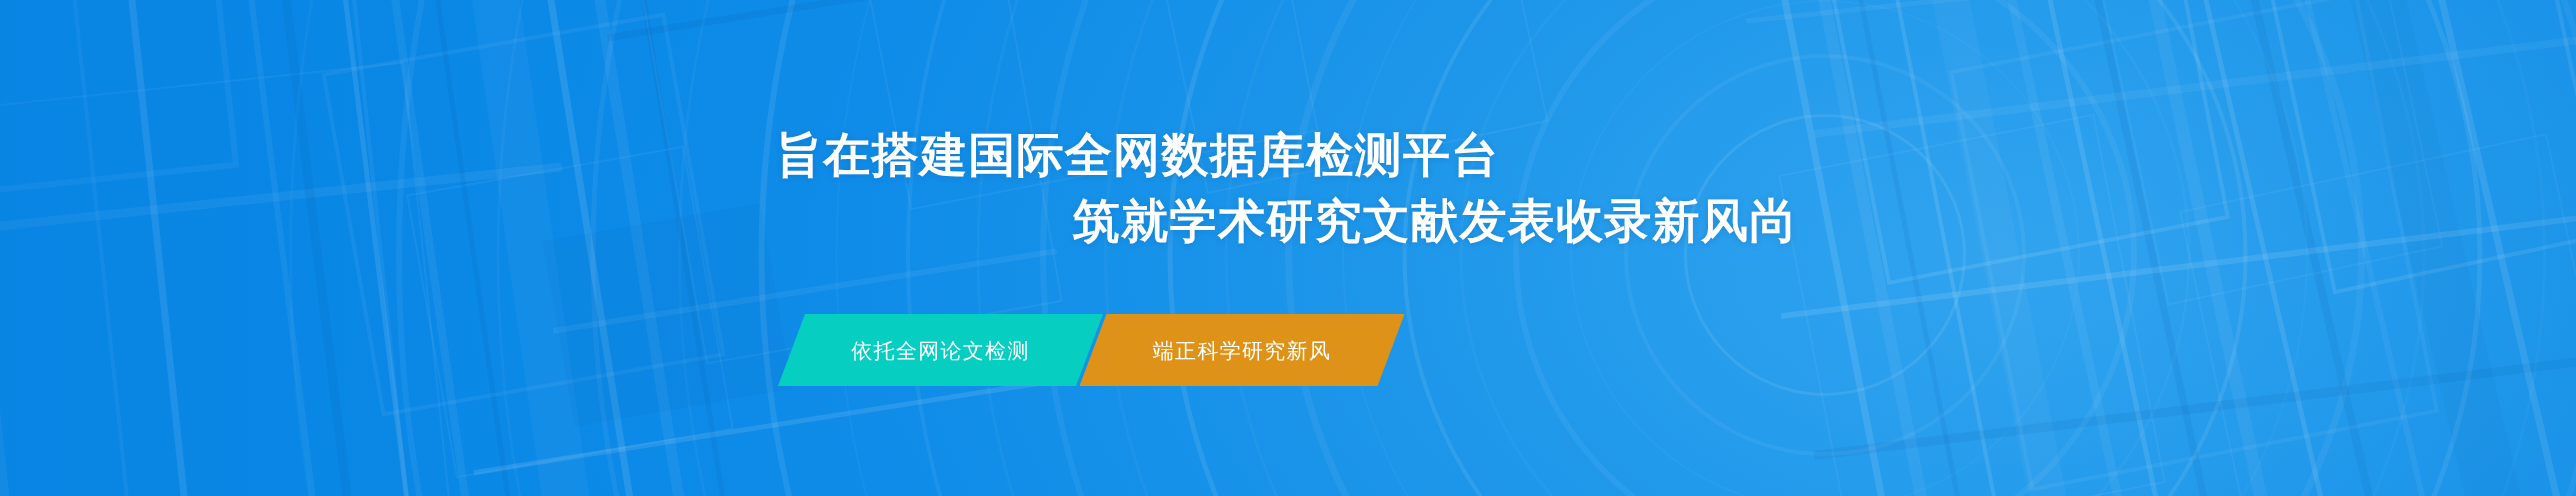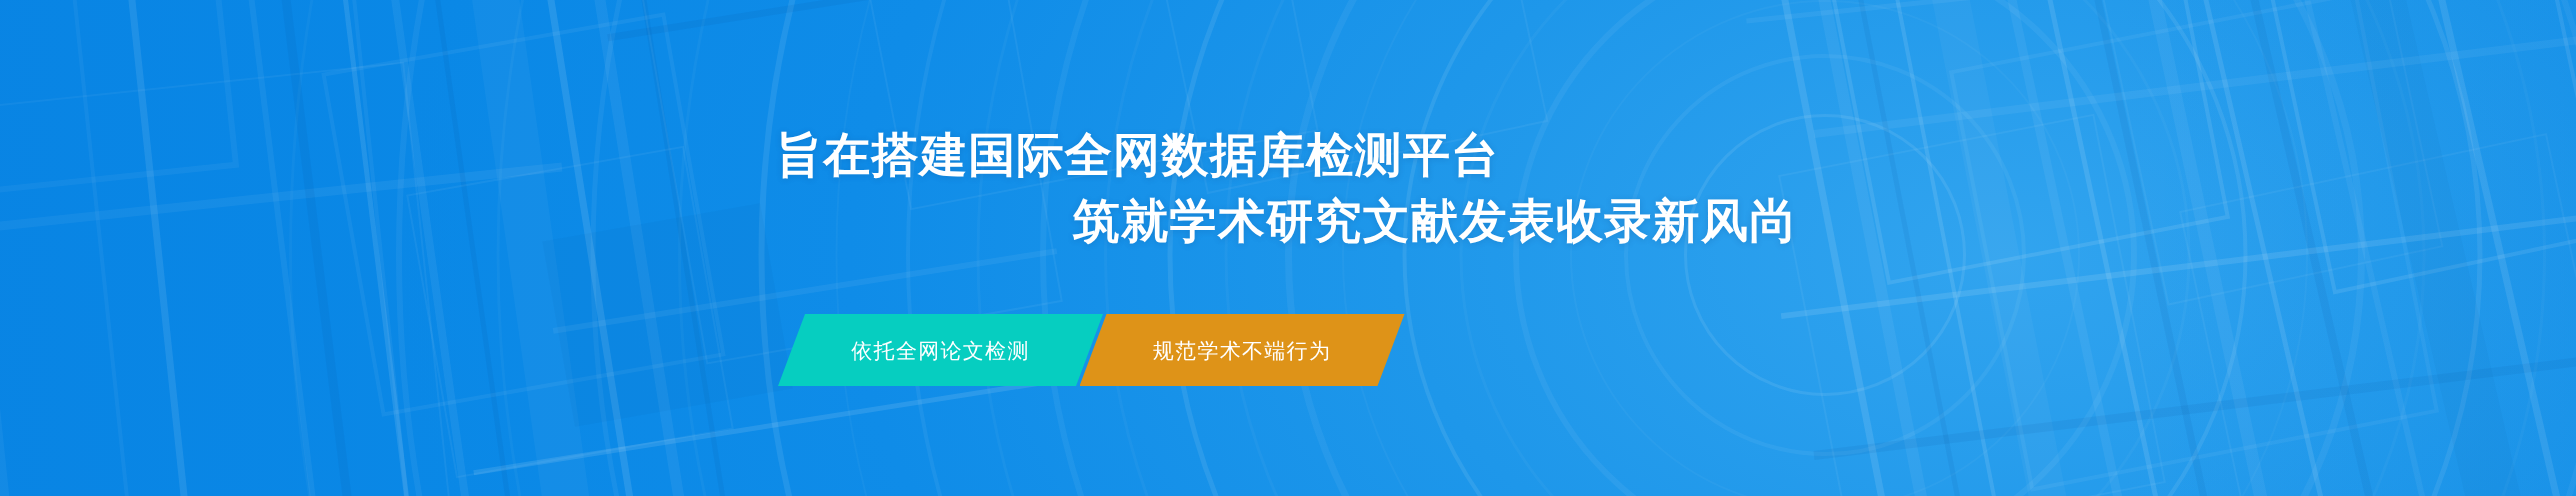--- a/index.html
+++ b/index.html
@@ -234,18 +234,18 @@
   <div class="headline">
     <div class="title-line title-line-1">旨在搭建国际全网数据库检测平台</div>
     <div class="title-line title-line-2">筑就学术研究文献发表收录新风尚</div>
   </div>
 
   <div class="badges">
     <div class="badge badge-1" style="background: rgb(6, 206, 192);">
       <span class="badge-text">依托全网论文检测</span>
     </div>
     <div class="badge badge-2" style="background: rgb(222, 147, 24);">
-      <span class="badge-text">规范学术不端行为</span>
+      <span class="badge-text">端正科学研究新风</span>
     </div>
   </div>
 
 </div>
 
 
 </body></html>

